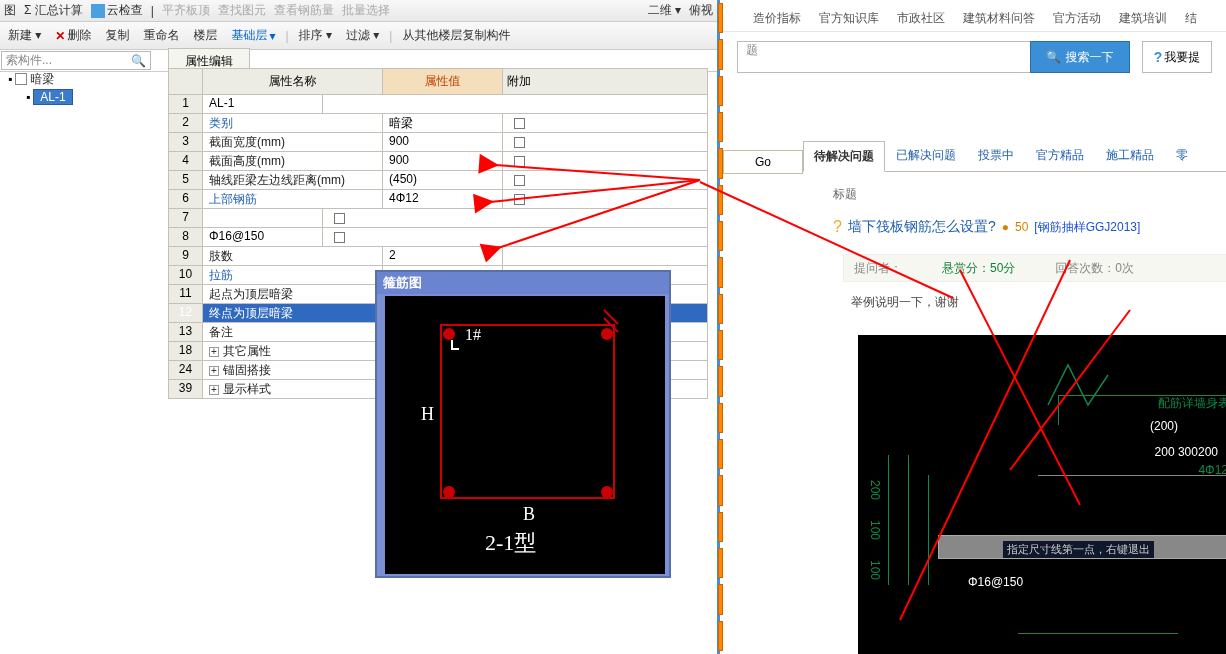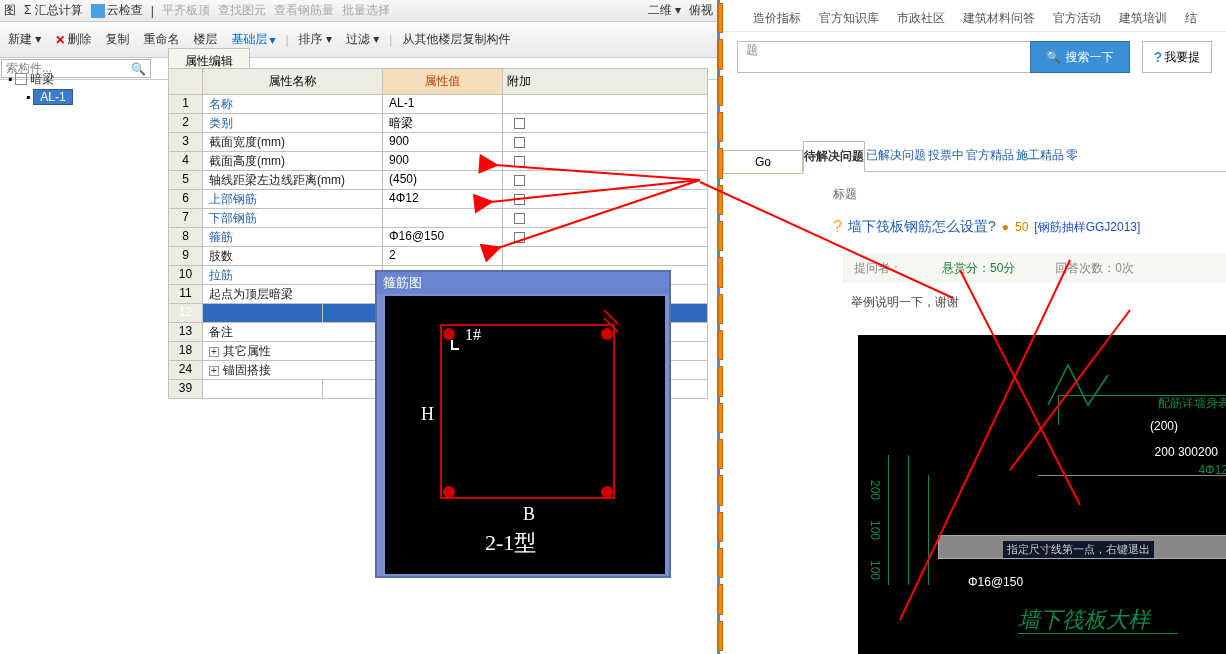--- a/index.html
+++ b/index.html
@@ -3,21 +3,21 @@
 <meta charset="utf-8">
 <style>
 *{box-sizing:border-box;margin:0;padding:0;font-family:"Microsoft YaHei","SimSun",sans-serif;font-size:12px}
 body{width:1226px;height:654px;overflow:hidden;background:#fff;position:relative}
 .left-pane{position:absolute;left:0;top:0;width:720px;height:654px;border-right:3px solid #4a8cd6}
 .right-pane{position:absolute;left:723px;top:0;width:503px;height:654px;background:#fff;overflow:hidden}
 
 .toolbar1{height:22px;background:linear-gradient(#f8f8f8,#e8e8e8);display:flex;align-items:center;padding:0 4px;gap:8px;border-bottom:1px solid #ccc}
 .toolbar1 span{color:#333;display:flex;align-items:center;gap:2px}
 .tb-icon{width:14px;height:14px;display:inline-block}
-.toolbar2{height:36px;background:linear-gradient(#fafafa,#eaeaea);display:flex;align-items:center;padding:0 4px;gap:6px;border-bottom:1px solid #ccc}
+.toolbar2{height:28px;background:linear-gradient(#fafafa,#eaeaea);display:flex;align-items:center;padding:0 4px;gap:6px;border-bottom:1px solid #ccc}
 .btn-tb{display:flex;align-items:center;gap:2px;padding:0 4px;color:#333}
 .btn-tb .x{color:#c00;font-weight:bold}
 .dropdown{color:#06c}
 .toolbar3{height:22px;display:flex;border-bottom:1px solid #ccc}
 .search-box{width:150px;border:1px solid #b8b8b8;margin:1px;padding:1px 4px;display:flex;align-items:center;justify-content:space-between;color:#888}
 .sb-mag{color:#666}
 
 .tree{position:absolute;left:2px;top:70px;width:160px}
 .tree-row{height:18px;display:flex;align-items:center;gap:3px;padding-left:6px}
 .tree-row.sel2 .tag{background:#3b7bc9;color:#fff;border:1px solid #2a5a99;padding:0 6px}
@@ -36,42 +36,42 @@
 .pr-name{width:180px;border-right:1px solid #c5c1b8;padding:1px 6px;color:#1f5fb0}
 .pr-name.dark{color:#222}
 .pr-val{width:120px;border-right:1px solid #c5c1b8;padding:1px 6px}
 .pr-add{width:32px;text-align:center;display:flex;align-items:center;justify-content:center}
 .chk{width:11px;height:11px;border:1px solid #777;background:#fff}
 .prop-row.selected{background:#2f6ac0;color:#fff}
 .prop-row.selected .pr-name{color:#fff}
 .plus{border:1px solid #999;width:10px;height:10px;line-height:8px;text-align:center;font-size:10px;display:inline-block;margin-right:4px;background:#fff;color:#333}
 
 .diagram{position:absolute;left:375px;top:270px;width:296px;height:308px;background:#7a8fd4;border:2px solid #5a6fa4}
-.diag-title{background:#6a84d0;color:#fff;font-weight:normal;padding:2px 6px;font-size:13px}
+.diag-title{background:#6a84d0;color:#fff;font-weight:bold;padding:2px 6px;font-size:13px}
 .diag-canvas{position:absolute;left:8px;top:24px;width:280px;height:278px;background:#000}
 .rect-outer{position:absolute;left:55px;top:28px;width:175px;height:175px;border:2px solid #c00}
 .corner-dot{position:absolute;width:12px;height:12px;border-radius:50%;background:#c00}
 .hash{position:absolute;color:#fff;font-size:16px;font-family:serif}
 .hlabel{position:absolute;color:#fff;font-size:18px;font-family:serif}
 .blabel{position:absolute;color:#fff;font-size:18px;font-family:serif}
 .typelabel{position:absolute;color:#fff;font-size:22px;font-family:serif}
 
 .vdash{position:absolute;left:718px;top:0;width:5px;height:654px;display:flex;flex-direction:column}
 .vdash div{flex:1;background:#ff8800;margin:3px 0;border:1px solid #cc6600}
 .r-nav{height:26px;display:flex;gap:18px;align-items:center;padding-left:30px;color:#06c;border-bottom:1px solid #e6e6e6}
 .r-nav span{color:#555}
 .r-search{height:50px;display:flex;align-items:center;padding:8px 14px;gap:0}
 .r-s-input{flex:1;height:32px;border:1px solid #bbb;border-right:none;padding:0 8px;color:#888}
 .r-s-btn{height:32px;width:100px;background:#3b8fd6;color:#fff;display:flex;align-items:center;justify-content:center;gap:4px;border:1px solid #2a6fa8}
 .r-s-help{height:32px;width:70px;border:1px solid #bbb;margin-left:12px;display:flex;align-items:center;justify-content:center;gap:2px}
 .qmark{color:#3b8fd6;font-weight:bold;font-size:14px}
 
 .r-go{position:absolute;left:0;top:150px;width:80px;height:24px;border:1px solid #c3bfa0;background:#fff;display:flex;align-items:center;justify-content:center}
 .r-tabs{position:absolute;left:80px;top:140px;display:flex;align-items:flex-end;border-bottom:1px solid #bbb;width:430px}
-.r-tab{padding:6px 0;color:#1f5fb0;border:1px solid transparent}
+.r-tab{padding:6px 10px;color:#1f5fb0;border:1px solid transparent}
 .r-tab.active{border:1px solid #bbb;border-bottom:1px solid #fff;background:#fff;color:#333;font-weight:bold;position:relative;top:1px}
 .r-title{position:absolute;left:110px;top:186px;color:#666}
 .r-q{position:absolute;left:110px;top:218px;display:flex;align-items:center;gap:6px}
 .r-q .qicon{color:#f5a623;font-size:16px}
 .r-q .qtext{color:#1f5fb0;font-size:14px}
 .r-q .coin{color:#d98000;font-size:12px}
 .r-q .tag{color:#1d4ed8;font-size:12px}
 .r-meta{position:absolute;left:120px;top:254px;width:400px;height:28px;background:#f7f7f2;border:1px solid #eee;display:flex;align-items:center;padding:0 10px;gap:40px;color:#888;font-size:12px}
 .r-desc{position:absolute;left:128px;top:294px;color:#444}
 .r-img{position:absolute;left:135px;top:335px;width:380px;height:320px;background:#000}
@@ -147,21 +147,20 @@
   <div class="prop-panel">
     <div class="prop-head">
       <div class="ph-n"></div>
       <div class="ph-name">属性名称</div>
       <div class="ph-val">属性值</div>
       <div class="ph-add">附加</div>
     </div>
     <div id="prop-rows">
         <div class="prop-row">
           <div class="pr-n">1</div>
-          <div class="pr-name">名称</div>
           <div class="pr-val">AL-1</div>
           <div class="pr-add"></div>
         </div>
         <div class="prop-row">
           <div class="pr-n">2</div>
           <div class="pr-name">类别</div>
           <div class="pr-val">暗梁</div>
           <div class="pr-add">
             <span class="chk"></span>
           </div>
@@ -193,29 +192,27 @@
         <div class="prop-row">
           <div class="pr-n">6</div>
           <div class="pr-name">上部钢筋</div>
           <div class="pr-val">4Φ12</div>
           <div class="pr-add">
             <span class="chk"></span>
           </div>
         </div>
         <div class="prop-row">
           <div class="pr-n">7</div>
-          <div class="pr-name">下部钢筋</div>
           <div class="pr-val"></div>
           <div class="pr-add">
             <span class="chk"></span>
           </div>
         </div>
         <div class="prop-row">
           <div class="pr-n">8</div>
-          <div class="pr-name">箍筋</div>
           <div class="pr-val">Φ16@150</div>
           <div class="pr-add">
             <span class="chk"></span>
           </div>
         </div>
         <div class="prop-row">
           <div class="pr-n">9</div>
           <div class="pr-name dark">肢数</div>
           <div class="pr-val">2</div>
           <div class="pr-add"></div>
@@ -227,20 +224,21 @@
           <div class="pr-add"></div>
         </div>
         <div class="prop-row">
           <div class="pr-n">11</div>
           <div class="pr-name dark">起点为顶层暗梁</div>
           <div class="pr-val"></div>
           <div class="pr-add"></div>
         </div>
         <div class="prop-row selected">
           <div class="pr-n">12</div>
+          <div class="pr-name dark">终点为顶层暗梁</div>
           <div class="pr-val"></div>
           <div class="pr-add"></div>
         </div>
         <div class="prop-row">
           <div class="pr-n">13</div>
           <div class="pr-name dark">备注</div>
           <div class="pr-val"></div>
           <div class="pr-add"></div>
         </div>
       </div>
@@ -252,20 +250,21 @@
           <div class="pr-add"></div>
         </div>
         <div class="prop-row">
           <div class="pr-n">24</div>
           <div class="pr-name dark"><span class="plus">+</span>锚固搭接</div>
           <div class="pr-val"></div>
           <div class="pr-add"></div>
         </div>
         <div class="prop-row">
           <div class="pr-n">39</div>
+          <div class="pr-name dark"><span class="plus">+</span>显示样式</div>
           <div class="pr-val"></div>
           <div class="pr-add"></div>
         </div>
       </div>
   </div>
 
   <div class="diagram">
     <div class="diag-title">箍筋图</div>
     <div class="diag-canvas">
       <div class="rect-outer"></div>
@@ -359,21 +358,20 @@
     <div class="rimg-text" style="right:10px;top:128px">4Φ12</div>
     <div class="rimg-wall" style="left:80px;top:200px;width:300px"></div>
     <div style="position:absolute;left:145px;top:206px;background:#0f172a;color:#ccc;font-size:11px;padding:1px 4px">指定尺寸线第一点，右键退出</div>
     <div class="rimg-line-v" style="left:30px;top:120px;height:130px"></div>
     <div class="rimg-line-v" style="left:50px;top:120px;height:130px"></div>
     <div class="rimg-line-v" style="left:70px;top:140px;height:110px"></div>
     <div class="rimg-text" style="left:10px;top:145px;writing-mode:vertical-rl">200</div>
     <div class="rimg-text" style="left:10px;top:185px;writing-mode:vertical-rl">100</div>
     <div class="rimg-text" style="left:10px;top:225px;writing-mode:vertical-rl">100</div>
     <div class="rimg-dim" style="left:110px;top:240px">Φ16@150</div>
-    <div class="rimg-title" style="left:160px;top:270px">墙下筏板大样</div>
     <div style="position:absolute;left:160px;top:298px;width:160px;height:1px;background:#0e8a4a"></div>
     <svg style="position:absolute;left:180px;top:20px;width:80px;height:60px">
         <path d="M10,50 L30,10 L50,50 L70,20" stroke="#0e8a4a" fill="none" stroke-width="1.5"></path>
       </svg>
     <div style="position:absolute;right:0;top:60px;width:180px;height:30px;border-top:1px solid #0e8a4a;border-left:1px solid #0e8a4a"></div>
     <div style="position:absolute;right:0;top:140px;width:200px;height:1px;background:#888"></div>
   </div>
 </div>
 
 <svg class="arrows">

